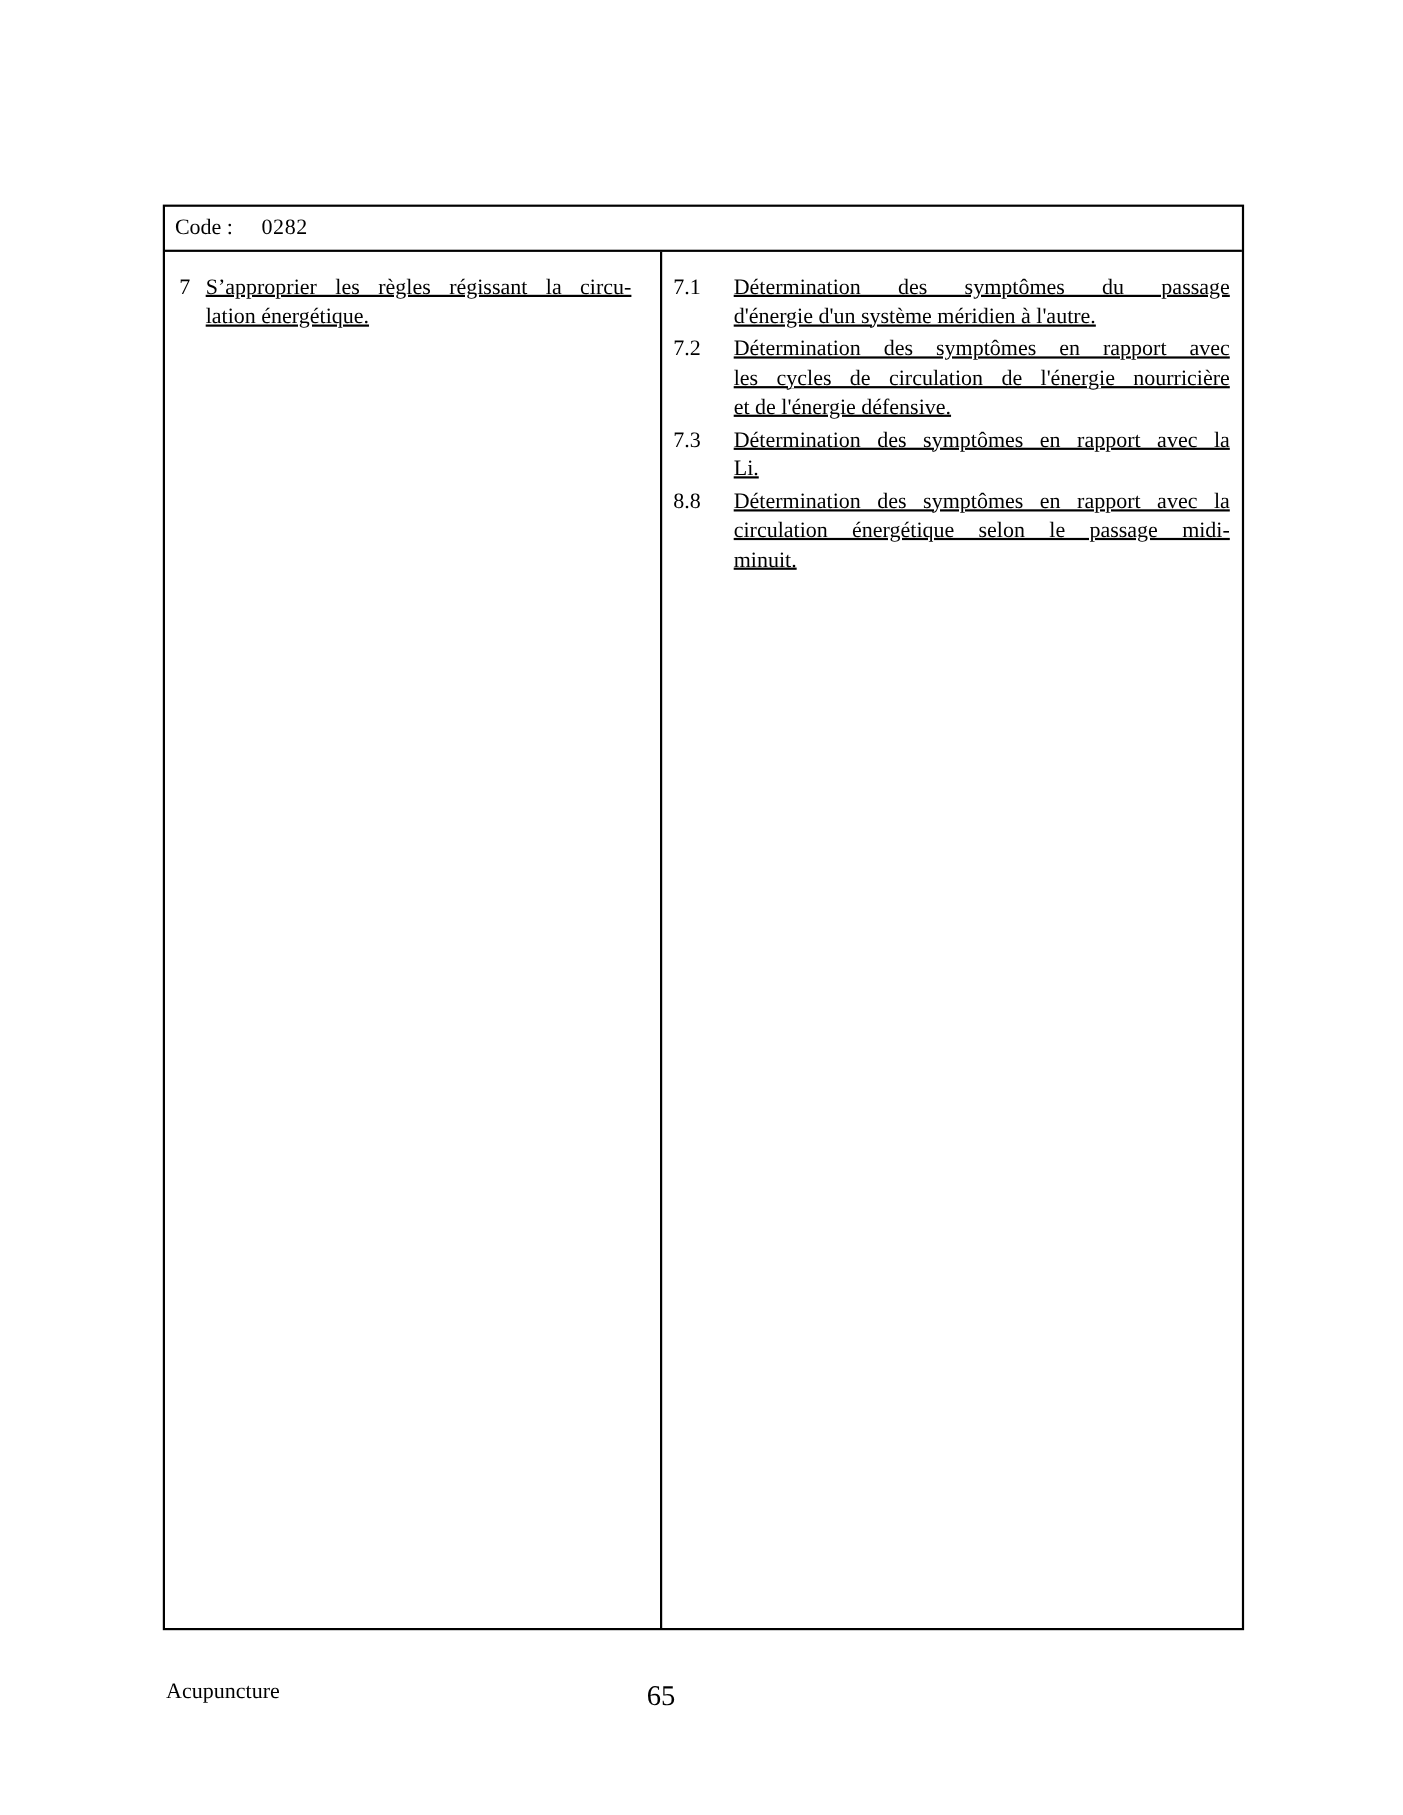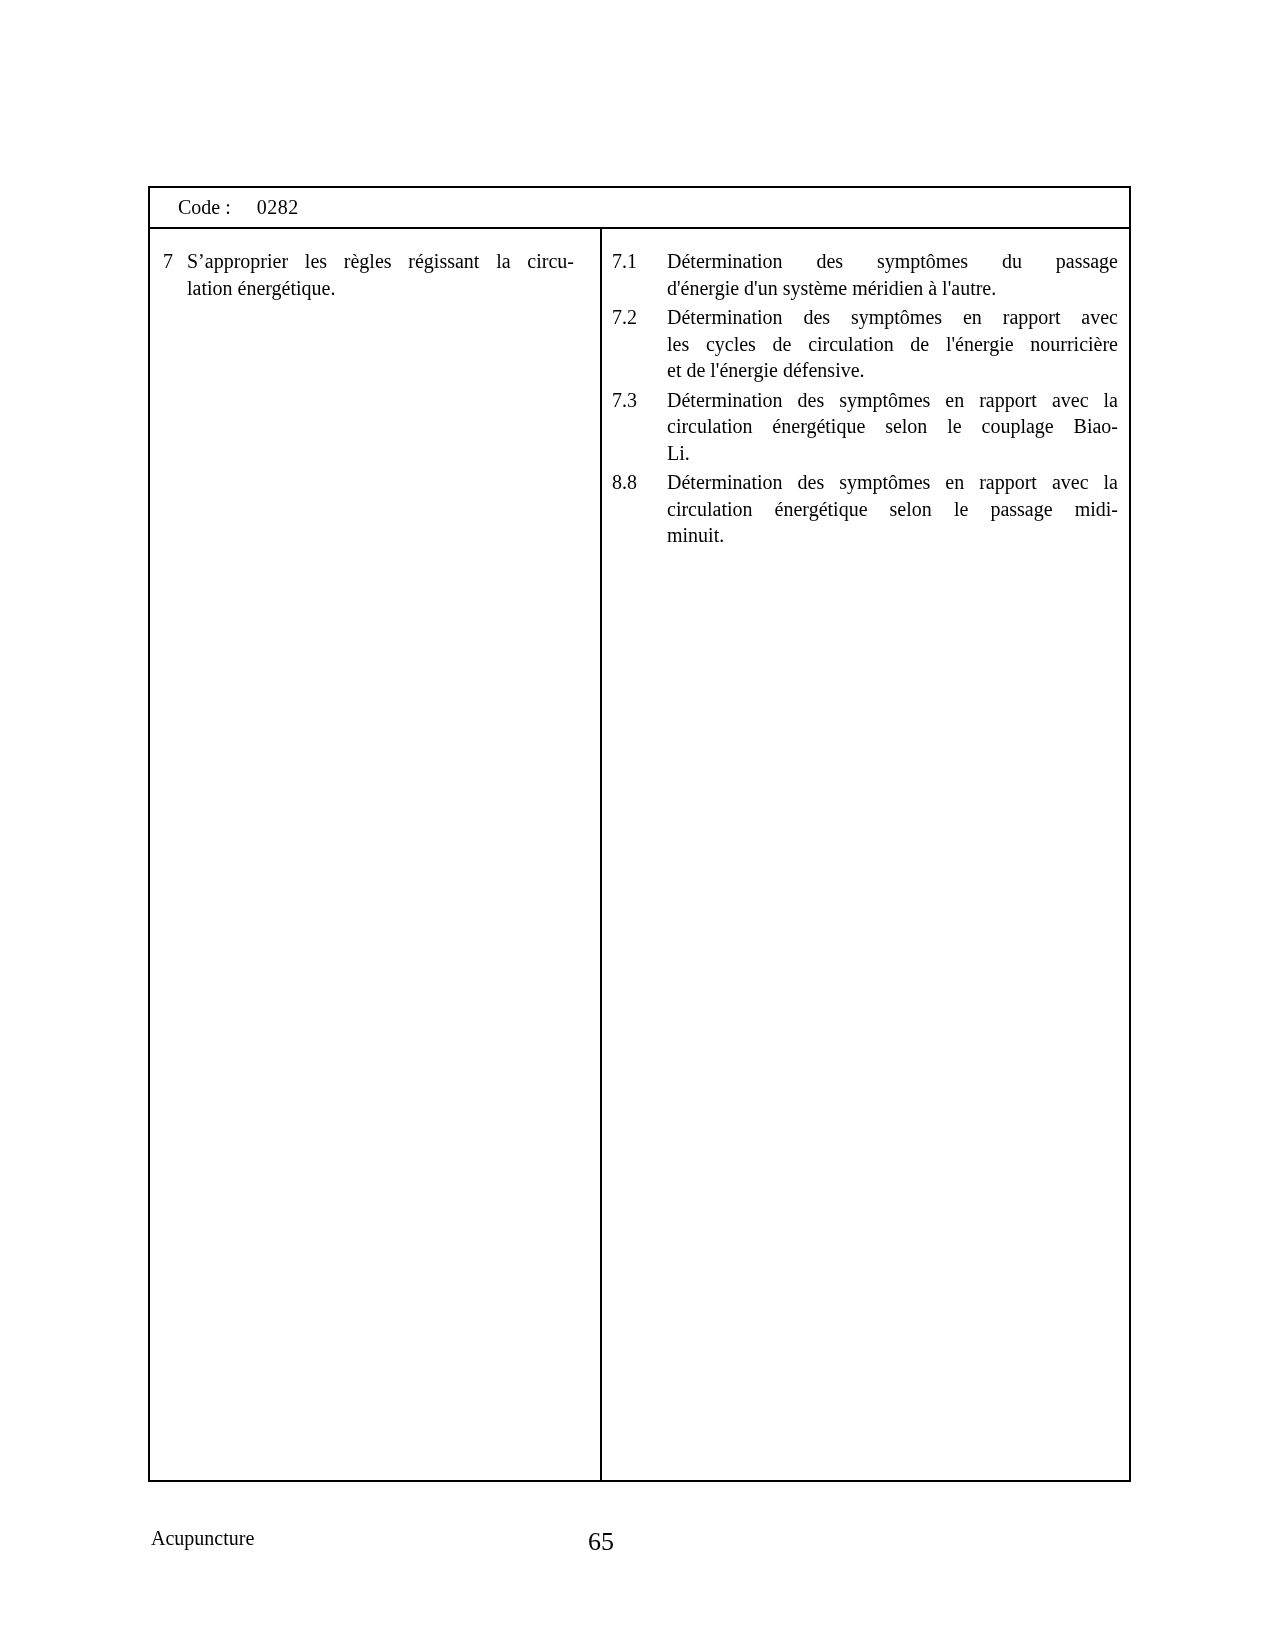--- a/index.html
+++ b/index.html
@@ -24,21 +24,21 @@
     flex-direction: column;
     background: #ffffff;
   }
   .code-row {
     flex: 0 0 auto;
     height: 41px;
     box-sizing: border-box;
     border-bottom: 2px solid #000000;
     display: flex;
     align-items: center;
-    padding-left: 28px;
+    padding-left: 9px;
     font-size: 20px;
   }
   .code-value { margin-left: 26px; letter-spacing: 0.5px; }
   .body-row {
     flex: 1 1 auto;
     display: flex;
     min-height: 0;
   }
   .cell { box-sizing: border-box; }
   .cell-left {
@@ -52,21 +52,21 @@
     padding: 19px 11px 0 10px;
   }
   .item {
     display: flex;
     font-size: 20px;
     line-height: 26.5px;
     margin-bottom: 3px;
   }
   .cell-left .item-num { flex: 0 0 24px; }
   .cell-right .item-num { flex: 0 0 55px; }
-  .item-text { flex: 1 1 auto; min-width: 0; }
+  .item-text { flex: 1 1 auto; min-width: 0; text-decoration: underline; }
   .line { display: block; }
   .just { text-align: justify; text-align-last: justify; }
   .footer-title {
     position: absolute;
     left: 151px;
     top: 1527px;
     font-size: 20px;
   }
   .footer-page {
     position: absolute;
@@ -115,21 +115,20 @@
             <span class="line just">Détermination des symptômes en rapport avec</span>
             <span class="line just">les cycles de circulation de l'énergie nourricière</span>
             <span class="line">et de l'énergie défensive.</span>
           </span>
         </div>
 
         <div class="item">
           <span class="item-num">7.3</span>
           <span class="item-text">
             <span class="line just">Détermination des symptômes en rapport avec la</span>
-            <span class="line just">circulation énergétique selon le couplage Biao-</span>
             <span class="line">Li.</span>
           </span>
         </div>
 
         <div class="item">
           <span class="item-num">8.8</span>
           <span class="item-text">
             <span class="line just">Détermination des symptômes en rapport avec la</span>
             <span class="line just">circulation énergétique selon le passage midi-</span>
             <span class="line">minuit.</span>

